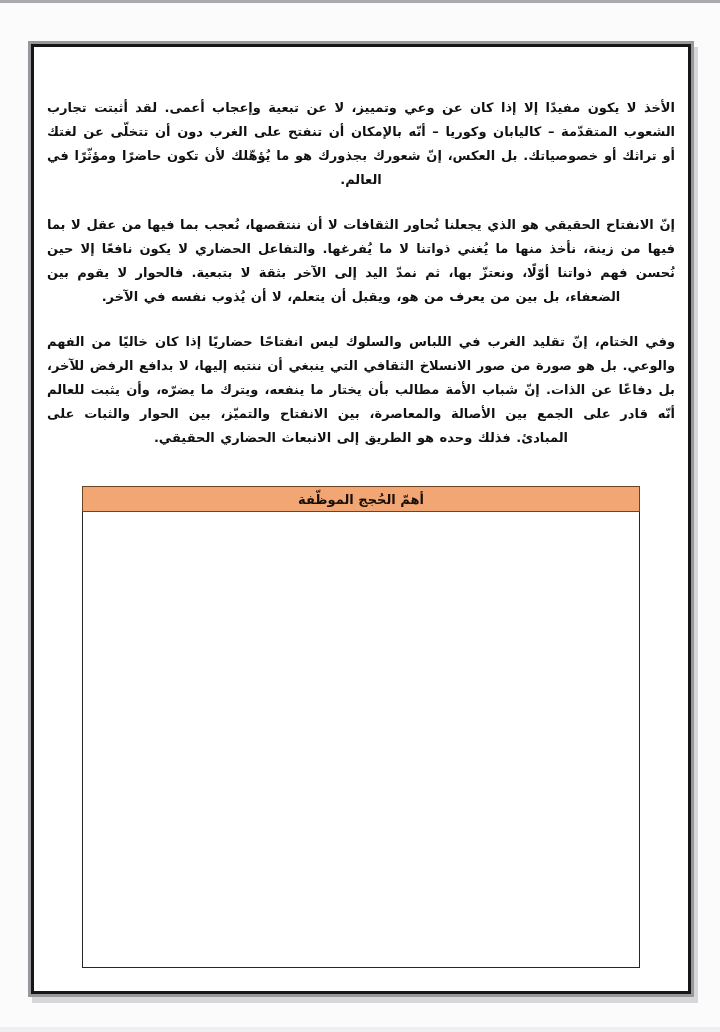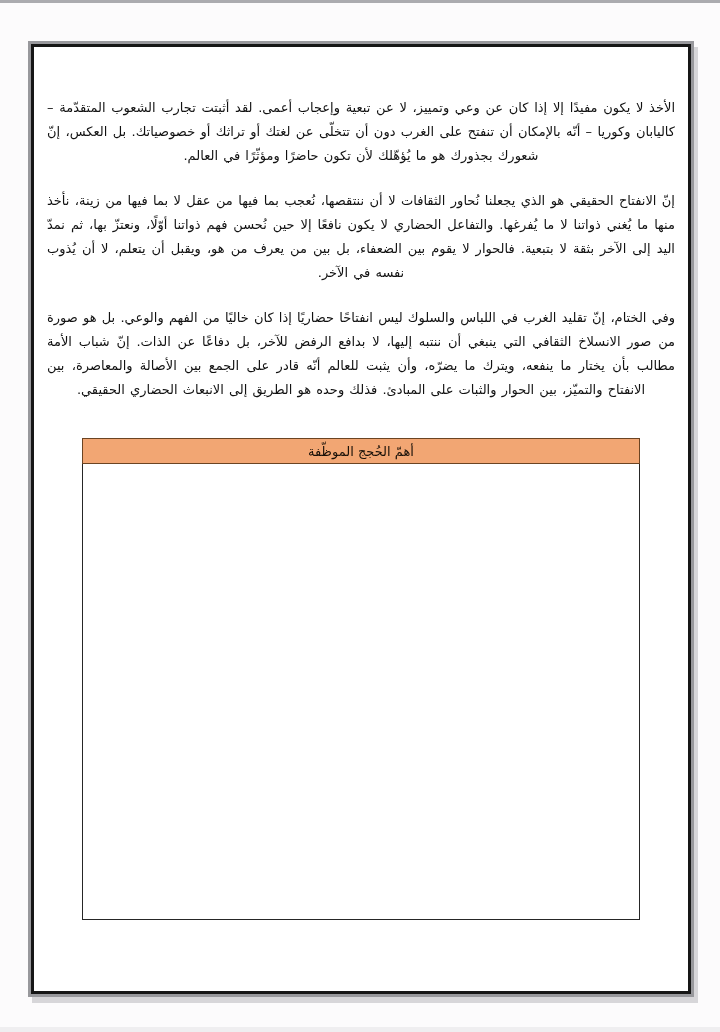--- a/index.html
+++ b/index.html
@@ -45,42 +45,42 @@
   .page-content {
     direction: rtl;
     padding: 49px 13px 0 13px;
     box-sizing: border-box;
     height: 100%;
   }
 
   .body-text p {
     margin: 0 0 21px 0;
     font-size: 13px;
-    font-weight: 400;
+    font-weight: 700;
     color: #111111;
     line-height: 24px;
     text-align: justify;
     text-align-last: center;
     text-justify: inter-word;
     word-spacing: 1px;
   }
 
   table.args-table {
     width: 558px;
     margin: 36px auto 0 auto;
     border-collapse: collapse;
     table-layout: fixed;
   }
   table.args-table th {
     background: #F2A673;
     border: 1px solid #6b4423;
     height: 24px;
     padding: 0;
     font-size: 13px;
-    font-weight: 400;
+    font-weight: 700;
     color: #181008;
     text-align: center;
     vertical-align: middle;
   }
   table.args-table td {
     background: #ffffff;
     border: 1px solid #262626;
     height: 455px;
     padding: 0;
     vertical-align: top;

